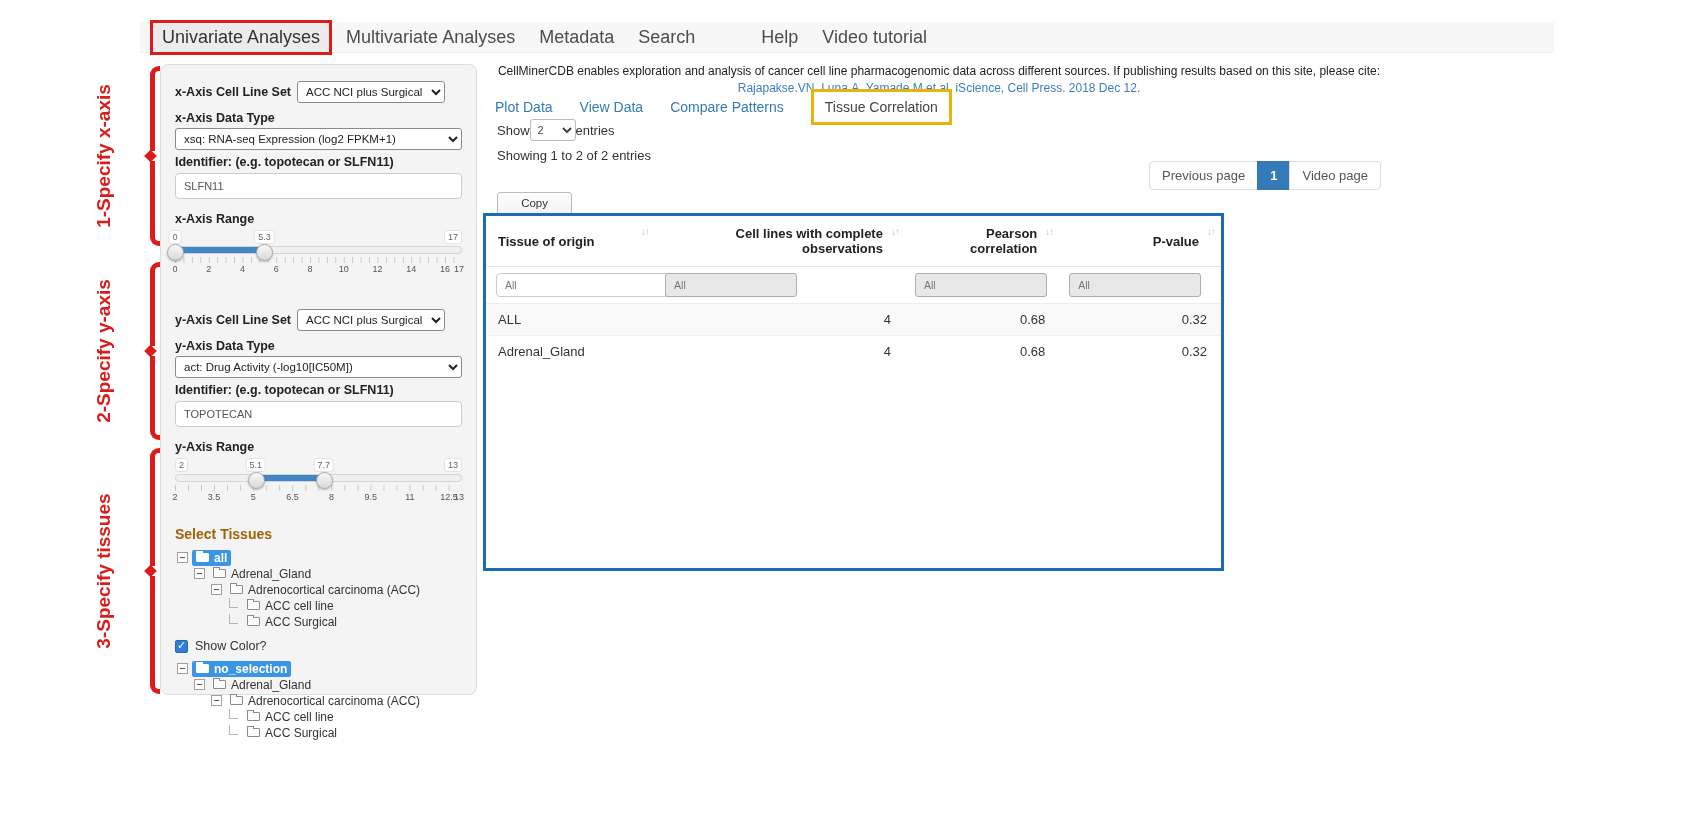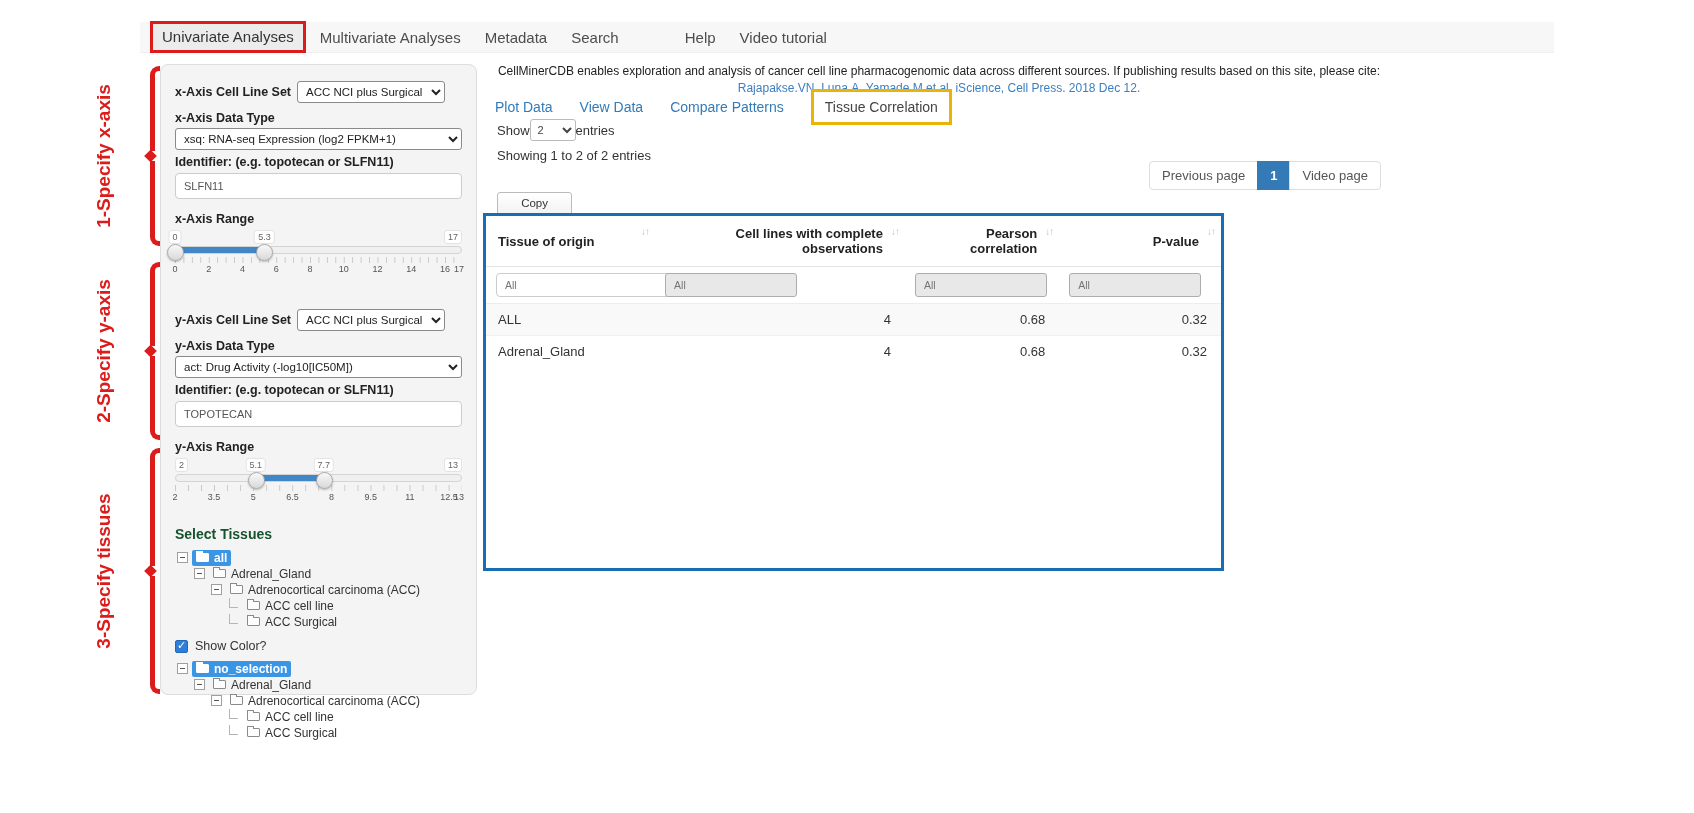--- a/index.html
+++ b/index.html
@@ -4,21 +4,21 @@
 <style>
   * { margin:0; padding:0; box-sizing:border-box; }
   html,body { background:#fff; }
   body { font-family:"Liberation Sans","DejaVu Sans",sans-serif; color:#333; }
   #canvas { position:relative; width:1694px; height:813px; background:#fff; overflow:hidden; }
 
   
   .nav-bar { position:absolute; left:140px; top:22px; width:1414px; height:31px;
              background:#f7f7f7; border-bottom:1px solid #efefef; }
   .nav-inner { display:flex; align-items:center; height:100%; padding-left:10px; }
-  .nav-item { font-size:15px; color:#4d4d4d; margin-right:24px; cursor:pointer; white-space:nowrap;text-align:right; }
+  .nav-item { font-size:18px; color:#4d4d4d; margin-right:24px; cursor:pointer; white-space:nowrap;text-align:right; }
   .nav-item.nav-gap { margin-left:42px; }
   .nav-active-box { border:3px solid #dc1b1b; background:#ececec; padding:4px 9px; margin-right:14px;
                     position:relative; top:0; }
   .nav-active-box .nav-item { margin:0; color:#333; }
 
   
   .side-note { position:absolute; left:96px; width:66px; }
   .note-text { position:absolute; left:8px; top:50%; transform:translate(-50%,-50%) rotate(-90deg);
                transform-origin:center; white-space:nowrap; color:#dc1b1b; font-size:19px; font-weight:bold; }
   .brace { position:absolute; right:2px; top:0; bottom:0; width:13px; }
@@ -52,21 +52,21 @@
   .sl-handle { position:absolute; top:14px; width:17px; height:17px; border-radius:50%;
                background:linear-gradient(#f8f8f8,#d9d9d9); border:1px solid #a8a8a8;
                box-shadow:0 1px 2px rgba(0,0,0,.25); cursor:pointer; z-index:2; }
   .sl-ticks { height:6px; margin-top:3px;
               background-image:linear-gradient(to right,#c8c8c8 1px,transparent 1px);
               background-repeat:repeat-x; }
   .sl-tickline { position:relative; height:12px; margin-top:1px; }
   .sl-ticklabel { position:absolute; top:0; transform:translateX(-50%); font-size:9px; color:#555; }
 
   
-  .sec-heading { font-size:14px; font-weight:bold; color:#14532d; margin-top:18px; }
+  .sec-heading { font-size:14px; font-weight:bold; color:#a16207; margin-top:18px; }
   .radio-row { display:flex; align-items:center; gap:7px; margin-top:7px; font-size:12.5px; color:#333; cursor:pointer; }
   .radio { width:13px; height:13px; border-radius:50%; border:1px solid #9a9a9a; background:#fff; position:relative; flex:none; }
   .radio.on { background:#2f7ed8; border-color:#2568b4; }
   .radio.on::after { content:''; position:absolute; left:4px; top:4px; width:4px; height:4px;
                      background:#fff; border-radius:50%; }
   .checkbox { width:13px; height:13px; border:1px solid #9a9a9a; border-radius:2px; background:#fff;
               position:relative; flex:none; }
   .checkbox.on { background:#2f7ed8; border-color:#2568b4; }
   .checkbox.on::after { content:'✓'; position:absolute; left:1px; top:-2px; color:#fff; font-size:11px; }
   .tree { margin-top:8px; }

